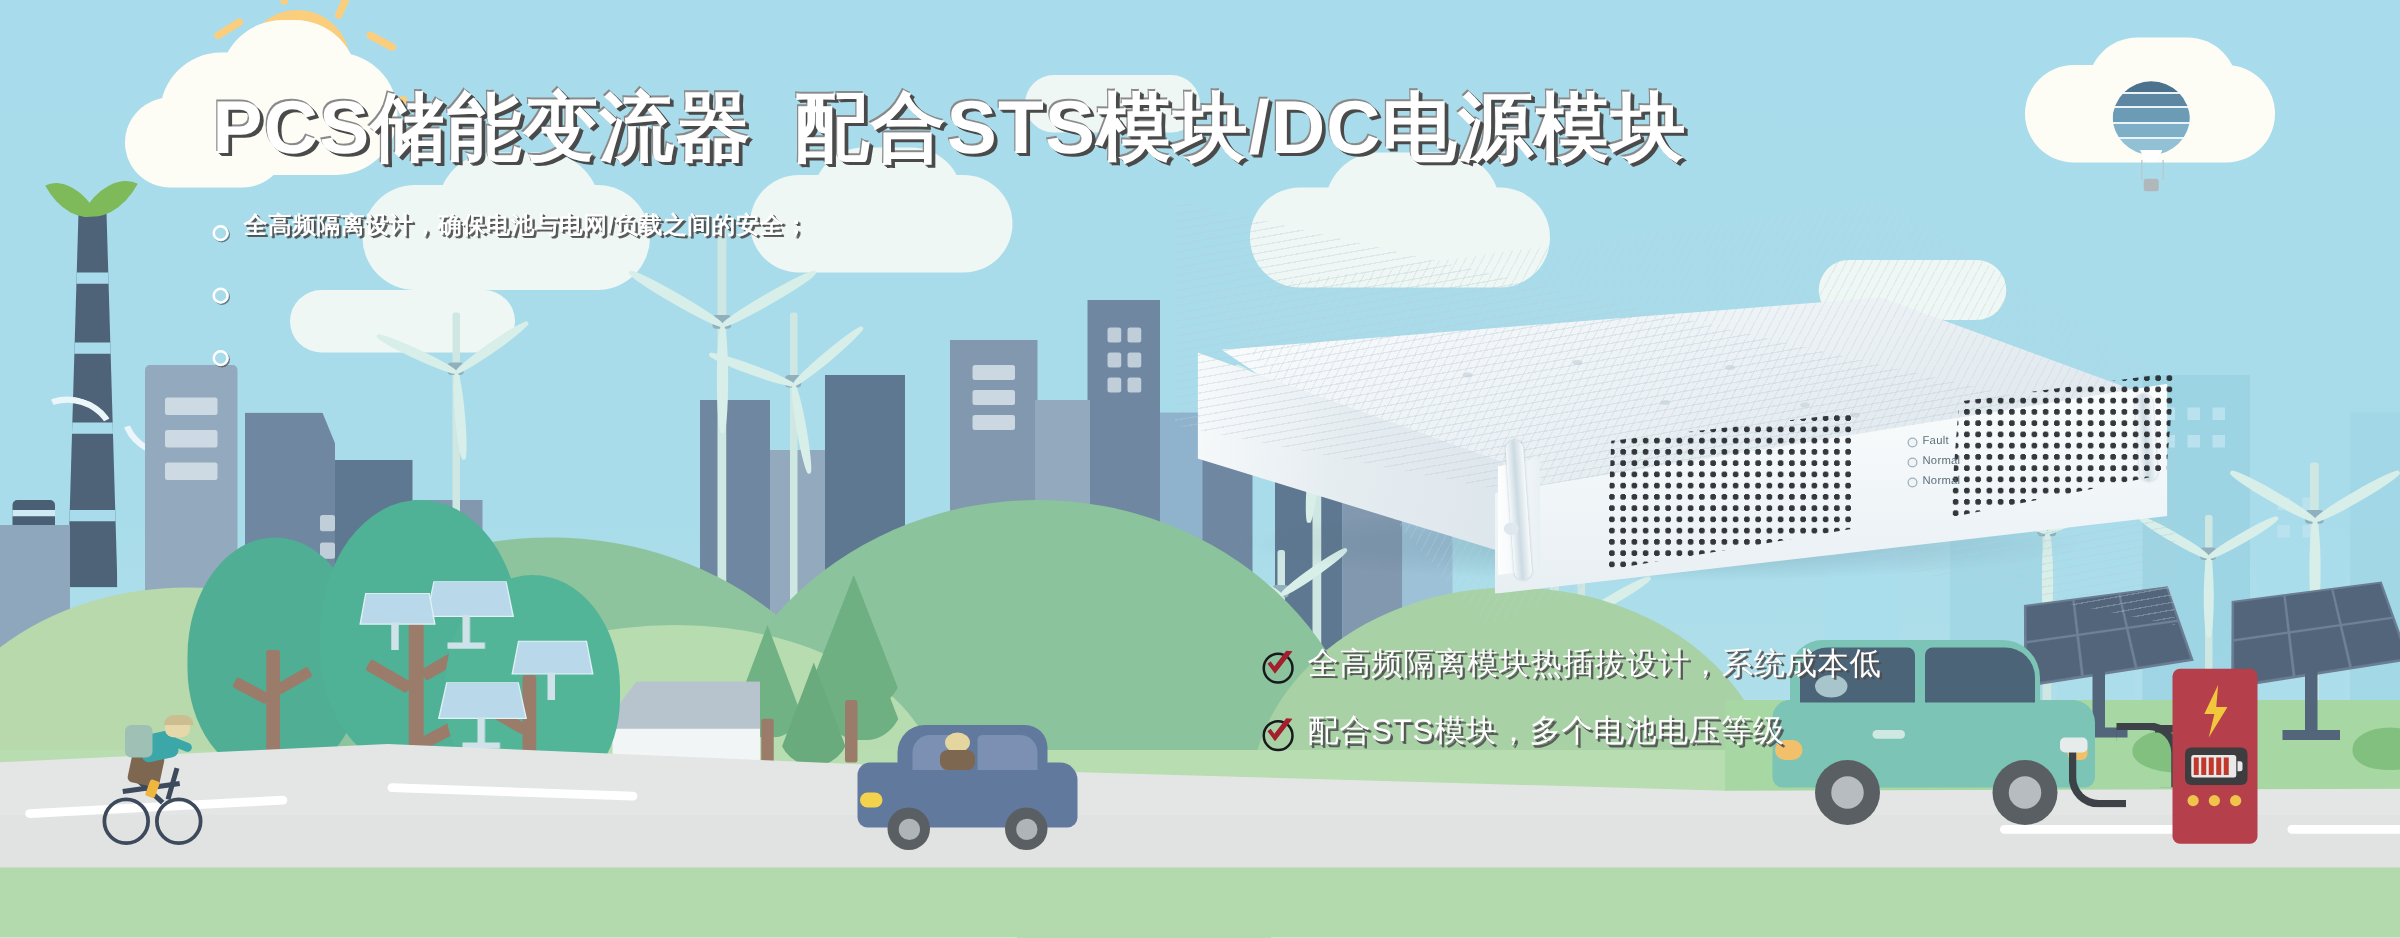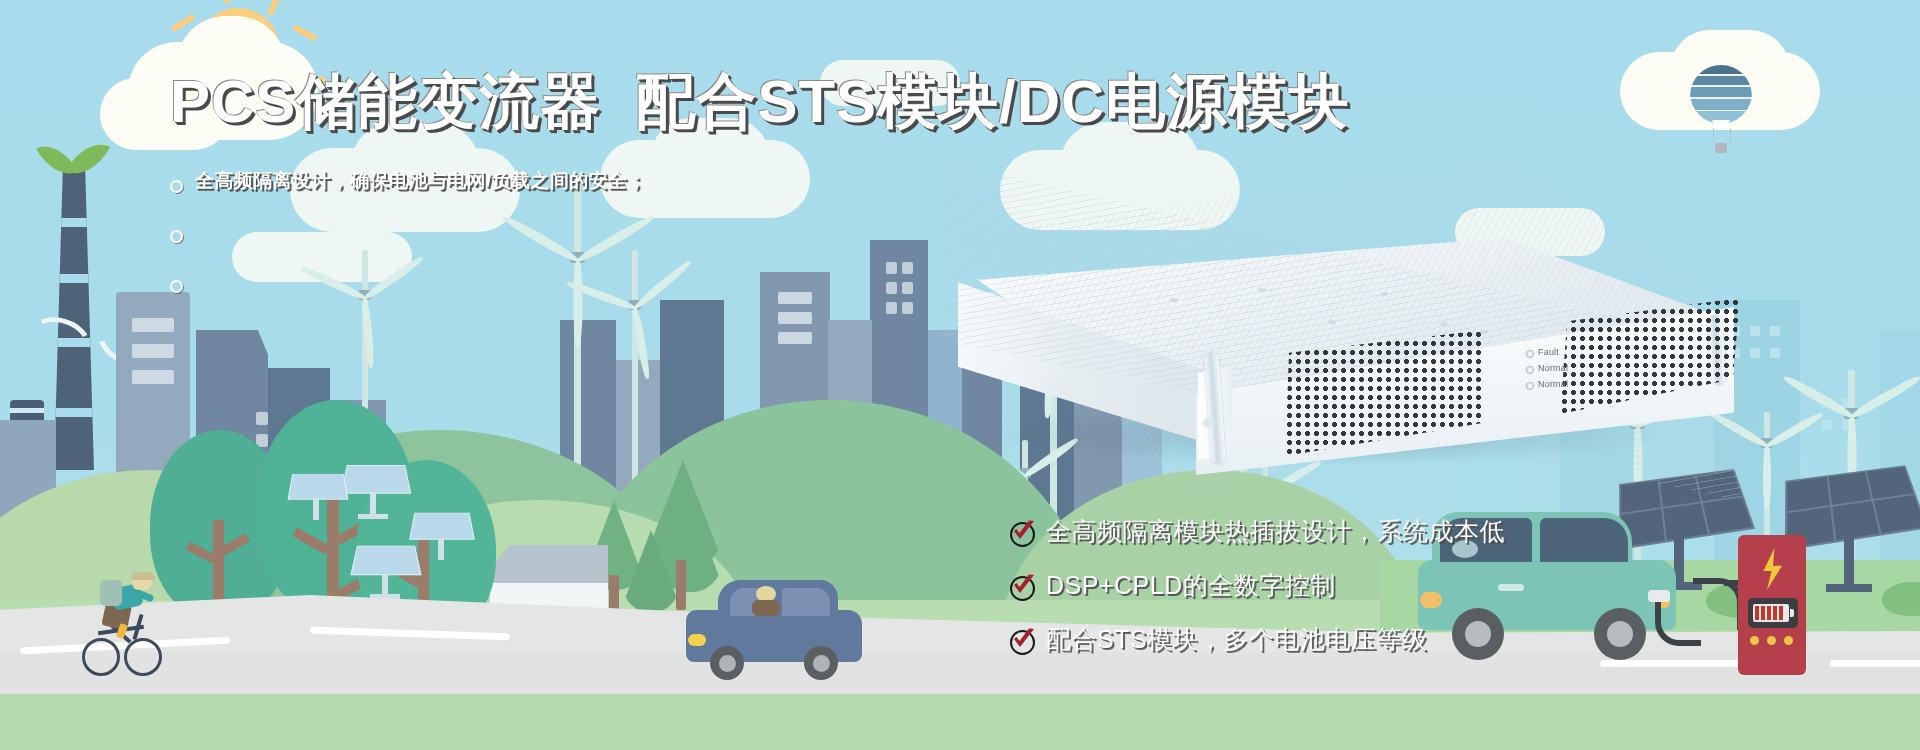--- a/index.html
+++ b/index.html
@@ -650,26 +650,17 @@
       </div>
       <div class="ck-txt">全高频隔离模块热插拔设计，系统成本低</div>
     </div>
     <div class="ck">
       <div class="ck-icon">
         <div class="ck-ring"></div>
         <svg class="ck-mark" viewBox="0 0 24 22">
           <path d="M2 11 L8 19 L22 1 L17 0.5 L7.5 13 L4.5 9 Z" fill="#a41f2d"></path>
         </svg>
       </div>
-      <div class="ck-txt">DSP+CPLD的全数字控制</div>
-    </div>
-    <div class="ck">
-      <div class="ck-icon">
-        <div class="ck-ring"></div>
-        <svg class="ck-mark" viewBox="0 0 24 22">
-          <path d="M2 11 L8 19 L22 1 L17 0.5 L7.5 13 L4.5 9 Z" fill="#a41f2d"></path>
-        </svg>
-      </div>
       <div class="ck-txt">配合STS模块，多个电池电压等级</div>
     </div>
   </div>
 
 </div>
 
 </body></html>

